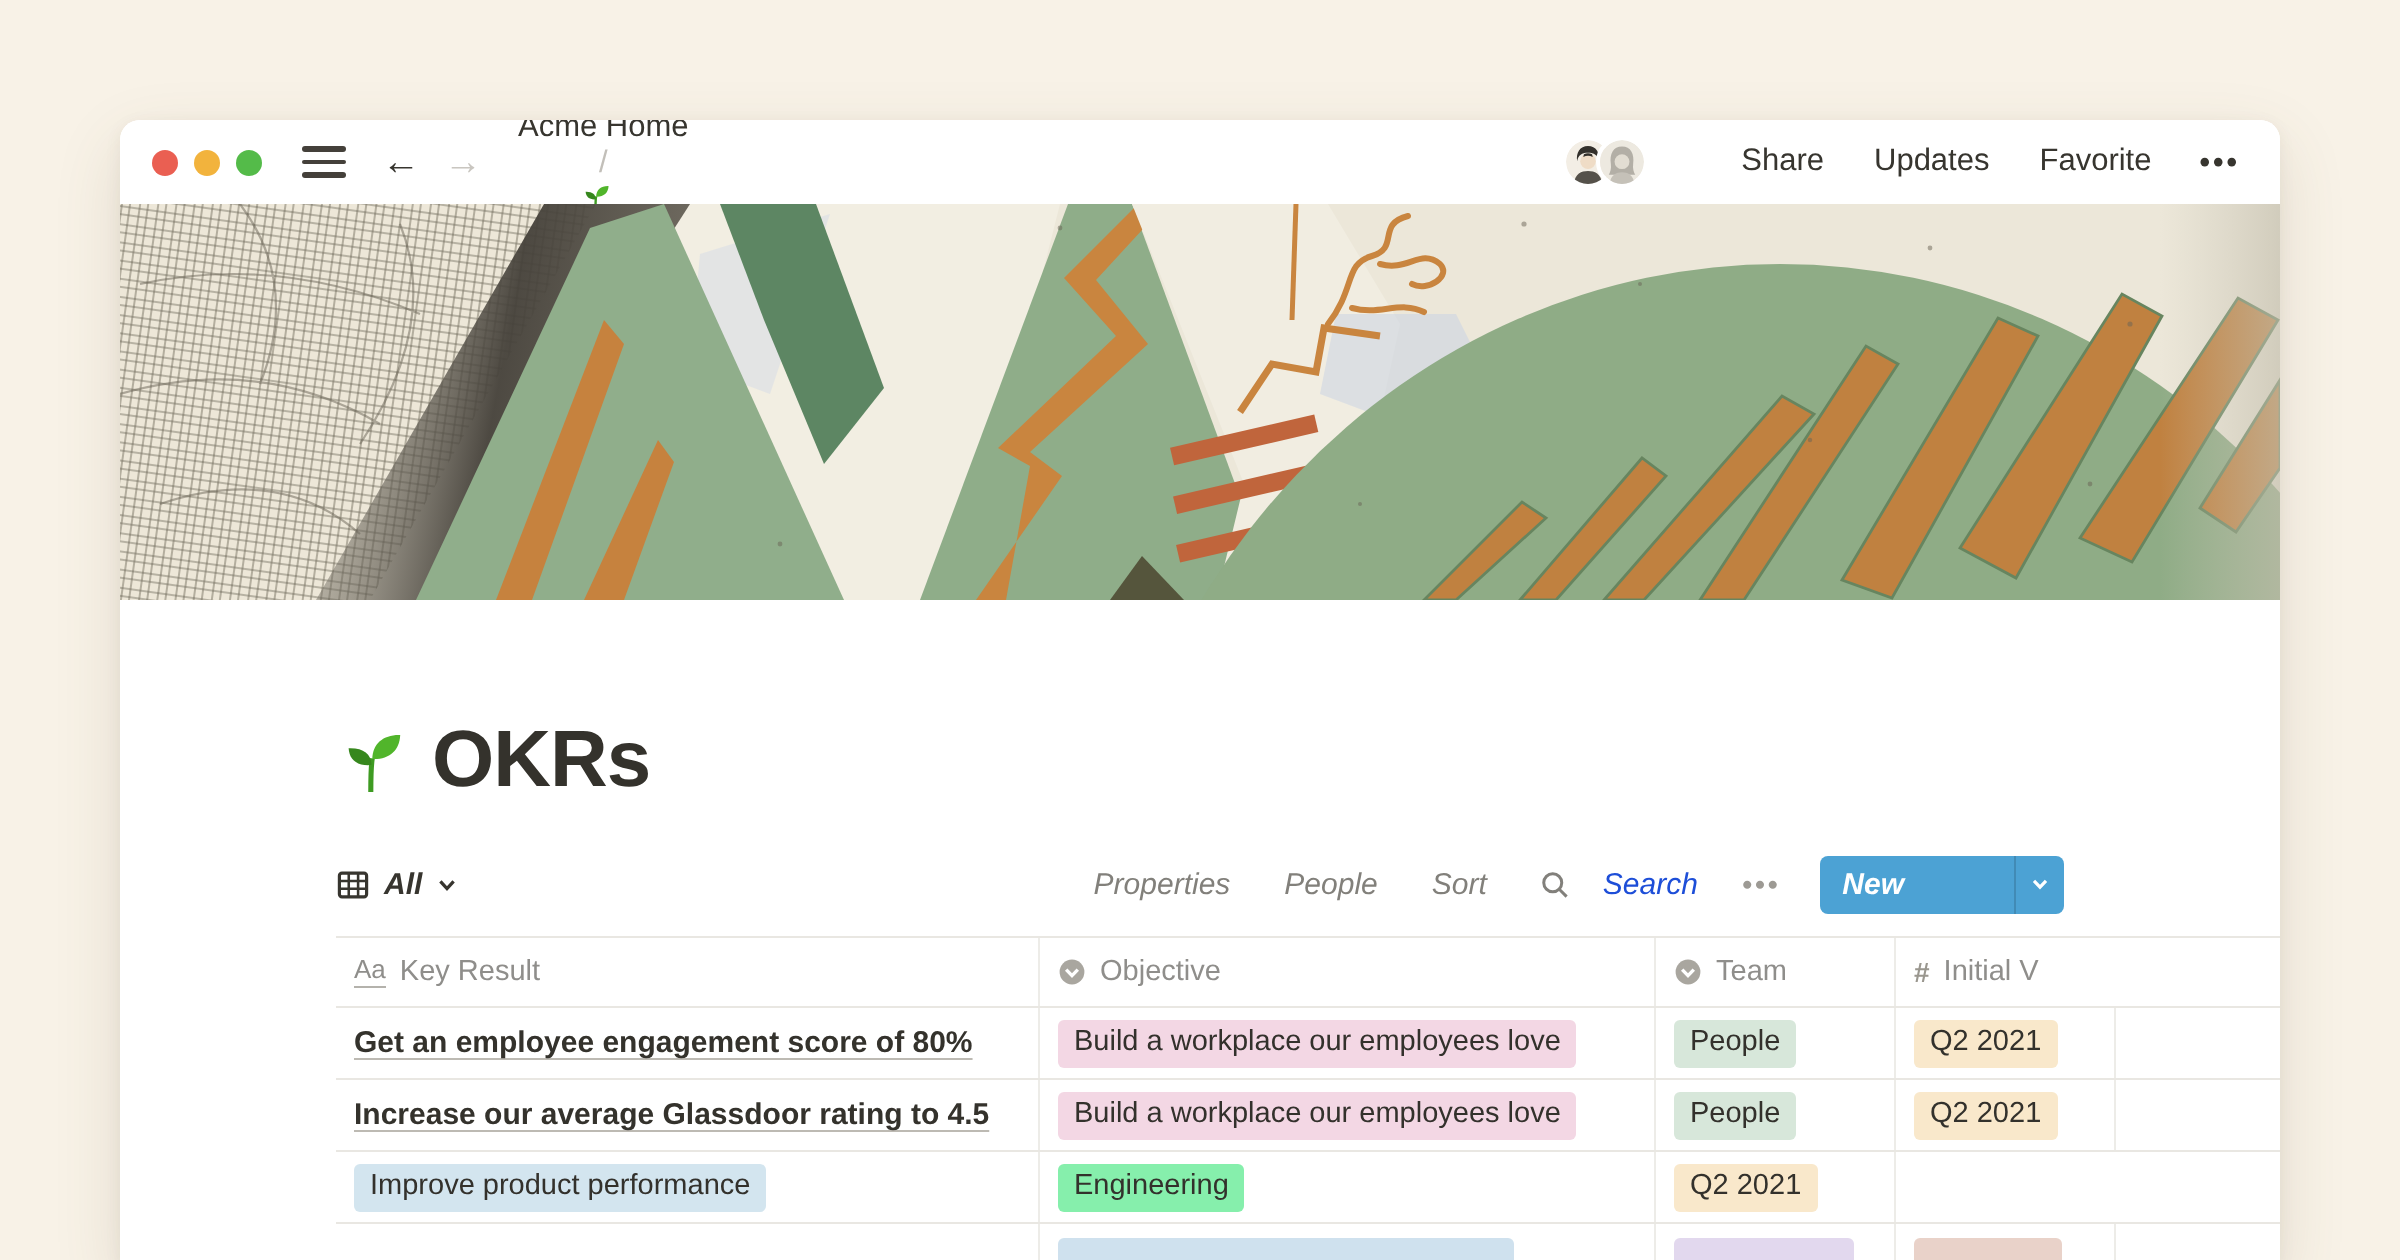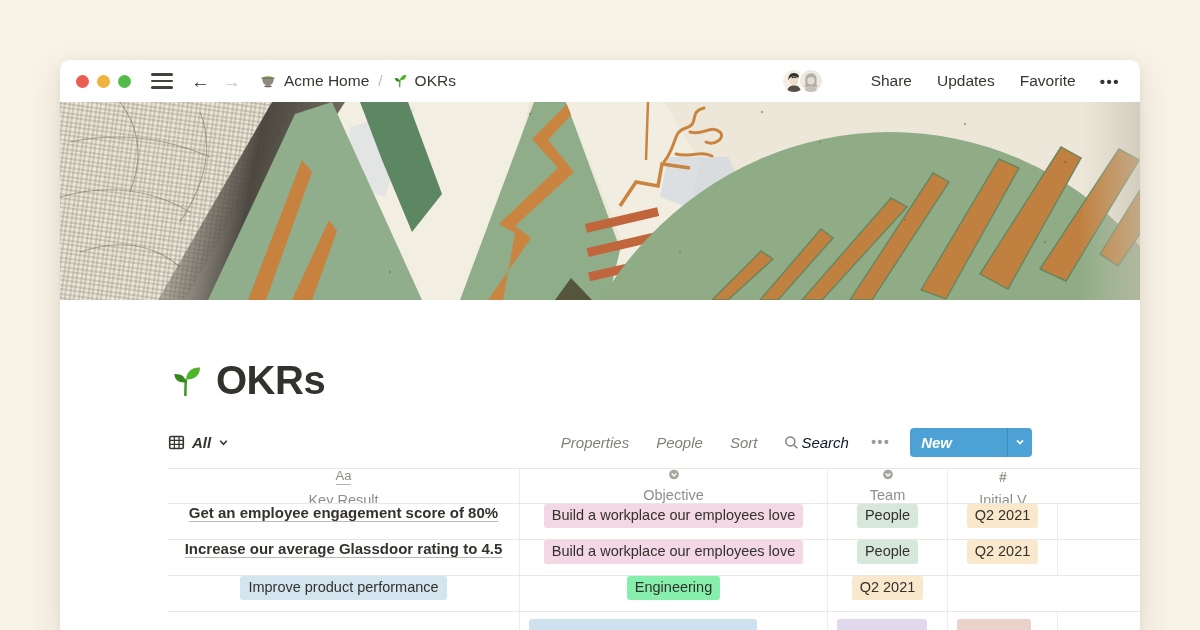--- a/index.html
+++ b/index.html
@@ -14,21 +14,21 @@
 
   
   .topbar { height:42px; background:#fff; display:flex; align-items:center; padding:0 20px 0 16px; }
   .lights { display:flex; gap:8px; align-items:center; }
   .light { width:13px; height:13px; border-radius:50%; }
   .light.red{background:#EA5F52;} .light.yellow{background:#F2B33D;} .light.green{background:#54BB49;}
   .hamburger { margin-left:20px; display:flex; flex-direction:column; gap:4px; cursor:pointer; }
   .hamburger span{ width:22px; height:2.6px; background:#44403A; border-radius:2px; }
   .nav-arrow { font-size:19px; line-height:1; margin-left:18px; color:#37352F; cursor:pointer; }
   .nav-arrow.fwd { color:#C9C6C0; margin-left:12px; }
-  .crumbs { display:flex; align-items:center; margin-left:18px; font-size:15.5px; }
+  .crumbs { display:flex; align-items:center; margin-left:18px; font-size:15.5px;flex-direction:column; }
   .crumbs .ic { display:inline-flex; margin-right:7px; }
   .crumbs .sep { color:#C2BFB9; margin:0 9px; }
   .tb-right { margin-left:auto; display:flex; align-items:center; }
   .avatars { display:flex; margin-right:22px; }
   .avatar { width:26px; height:26px; border-radius:50%; border:2px solid #fff; overflow:hidden; }
   .avatar + .avatar { margin-left:-9px; }
   .tb-action { font-size:15.5px; margin-left:25px; cursor:pointer; }
   .tb-more { margin-left:24px; font-size:15px; letter-spacing:1.5px; font-weight:700; cursor:pointer; }
 
   
@@ -38,31 +38,31 @@
   
   .content { padding-left:108px; }
   .title-row { display:flex; align-items:center; margin-top:58px; }
   .title-row h1 { font-size:40px; font-weight:700; letter-spacing:-0.5px; margin-left:12px; color:#34322C; }
   .page-icon { display:inline-flex; }
 
   .toolbar { width:864px; margin-top:24px; height:30px; display:flex; align-items:center;font-style:italic; }
   .view-btn { display:flex; align-items:center; gap:7px; font-size:15px; font-weight:700; cursor:pointer; }
   .tool-right { margin-left:auto; display:flex; align-items:center; }
   .tool-link { color:#82807B; font-size:15px; margin-left:27px; cursor:pointer; }
-  .tool-search { display:flex; align-items:center; gap:2px; color:#0f172a; font-size:15px; margin-left:27px; cursor:pointer; }
+  .tool-search { display:flex; align-items:center; gap:16px; color:#1d4ed8; font-size:15px; margin-left:27px; cursor:pointer; }
   .tool-more { color:#9D9A94; font-size:14px; letter-spacing:1.5px; font-weight:700; margin-left:22px; cursor:pointer; }
   .new-btn { display:flex; align-items:stretch; margin-left:20px; border-radius:4px; overflow:hidden; background:#4CA2D4; color:#fff; height:29px; cursor:pointer;gap:44px; }
   .new-btn .main { display:flex; align-items:center; padding:0 11px; font-size:15px; font-weight:700; }
   .new-btn .caret { display:flex; align-items:center; padding:0 7px; border-left:1px solid rgba(0,0,0,0.14); }
 
   
   .table { margin-top:11px; width:1100px; }
   .trow { display:grid; grid-template-columns:352px 308px 120px 110px 210px; align-items:center; height:36px; border-bottom:1px solid #E9E7E2; }
   .trow.head { border-top:1px solid #E9E7E2; color:#8F8E8B; font-size:14.5px; }
-  .cell { height:100%; display:flex; align-items:center; padding:0 9px; border-right:1px solid #EDECE8; overflow:hidden; white-space:nowrap;flex-direction:column; }
+  .cell { height:100%; display:flex; align-items:center; padding:0 9px; border-right:1px solid #EDECE8; overflow:hidden; white-space:nowrap; }
   .cell.last { border-right:none; }
   .head .cell { gap:7px; }
   .aa-ic { font-size:13px; border-bottom:1px solid #B4B2AC; line-height:1.15; color:#8F8E8B; }
   .num-ic { font-size:14px; font-weight:700; color:#9A978F; }
   .kr { font-weight:700; font-size:15px; color:#34322C; text-decoration:underline; text-decoration-color:#BDBAB3; text-decoration-thickness:1px; text-underline-offset:3px; }
   .tag { display:inline-block; padding:2px 8px 3px; border-radius:3px; font-size:14.5px; color:#33312C; line-height:19px; }
   .partial { display:grid; grid-template-columns:352px 308px 120px 110px 210px; height:14px; }
   .partial .pcell { padding:0 9px; border-right:1px solid #EDECE8; }
   .partial .stub { display:block; margin-top:7px; height:20px; border-radius:3px; }
 </style>

